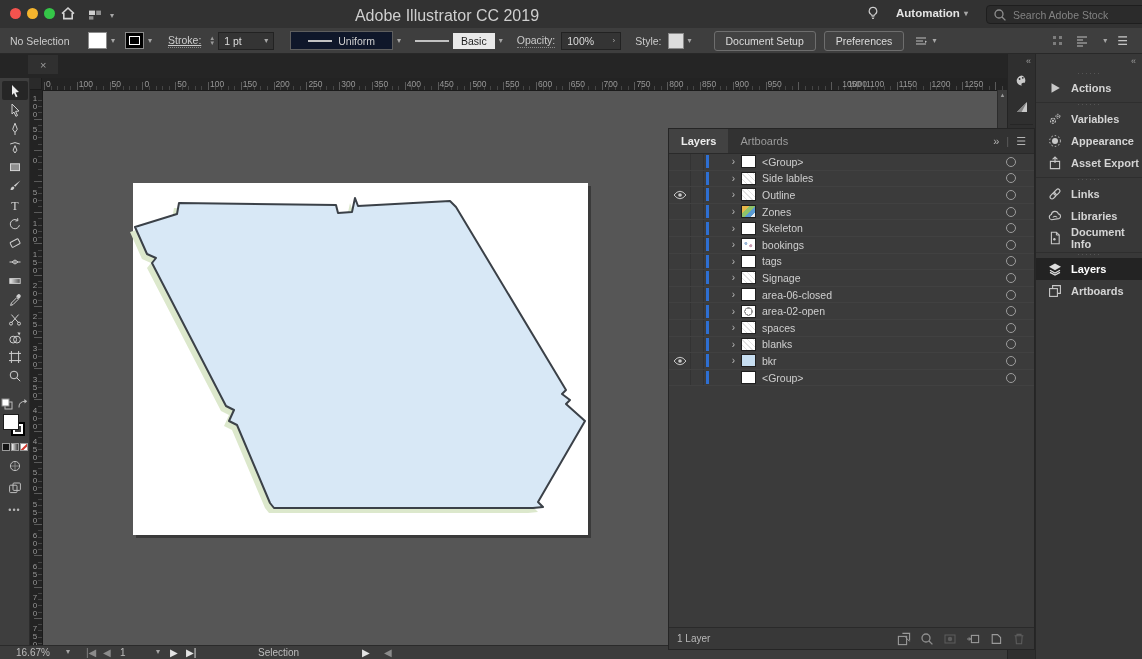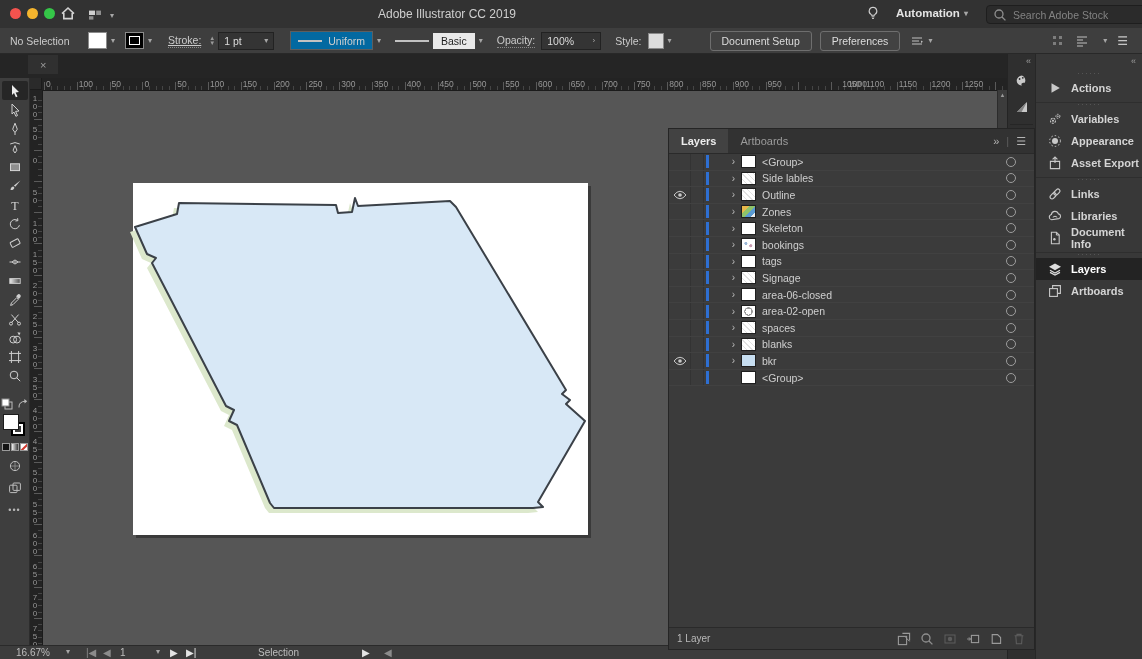--- a/index.html
+++ b/index.html
@@ -9,36 +9,36 @@
   .icn svg{display:block;}
   .chev{color:#a6a6a6;font-size:8px;margin-left:4px;}
   
   .titlebar{position:absolute;left:0;top:0;width:1142px;height:28px;background:#323232;border-bottom:1px solid #232323;}
   .tl{position:absolute;top:8px;width:11px;height:11px;border-radius:50%;}
   .tl-close{left:10px;background:#f4534e;}
   .tl-min{left:27px;background:#f5b52e;}
   .tl-max{left:44px;background:#35c648;}
   .tb-home{position:absolute;left:60px;top:6px;}
   .tb-ws{position:absolute;left:88px;top:8px;display:flex;align-items:center;gap:4px;}
-  .tb-title{position:absolute;left:447px;top:7px;transform:translateX(-50%);color:#cfcfcf;font-size:12px;white-space:nowrap;}
+  .tb-title{position:absolute;left:447px;top:7px;transform:translateX(-50%);color:#cfcfcf;font-size:16px;white-space:nowrap;}
   .tb-bulb{position:absolute;left:866px;top:6px;}
   .tb-auto{position:absolute;left:896px;top:7px;display:flex;align-items:center;color:#e4e4e4;font-size:11.5px;font-weight:bold;}
   .tb-search{position:absolute;left:986px;top:5px;width:148px;height:17px;background:#2b2b2b;border:1px solid #1e1e1e;border-radius:4px;display:flex;align-items:center;padding:0 6px;gap:4px;}
   .tb-search input{flex:1;background:transparent;border:none;outline:none;color:#bdbdbd;font-size:10.5px;font-family:"Liberation Sans",sans-serif;min-width:0;}
   .tb-search input::placeholder{color:#838383;}
   
   .controlbar{position:absolute;left:0;top:28px;width:1142px;height:26px;background:#3e3e3e;border-bottom:1px solid #282828;display:flex;align-items:center;padding-left:10px;box-sizing:border-box;font-size:10.5px;color:#cfcfcf;}
   .cb-label{color:#cbcbcb;}
   .cb-link{border-bottom:1px dotted #8a8a8a;padding-bottom:1px;}
   .swatch-fill{width:17px;height:15px;background:#fff;border:1px solid #8b8b8b;margin-left:6px;}
   .swatch-stroke{width:17px;height:15px;background:#000;border:1px solid #8b8b8b;margin-left:10px;display:flex;align-items:center;justify-content:center;}
   .swatch-stroke .ring{width:9px;height:7px;border:1.5px solid #fff;background:#000;}
   .stepper{display:flex;flex-direction:column;margin-left:8px;color:#9a9a9a;font-size:6px;line-height:5px;}
   .field{height:16px;background:#343434;border:1px solid #222;display:flex;align-items:center;padding:0 5px;color:#dcdcdc;}
-  .wprofile{display:flex;align-items:center;height:17px;border:1px solid #5e5e5e;background:#0369a1;padding:0 7px;margin-left:16px;gap:6px;}
+  .wprofile{display:flex;align-items:center;height:17px;border:1px solid #5e5e5e;background:#0f172a;padding:0 17px;margin-left:16px;gap:6px;}
   .wline{width:24px;height:2px;background:#c2c2c2;}
   .wline2{width:34px;height:2px;background:#c2c2c2;margin-left:14px;}
   .basicbox{height:16px;background:#e9e9e9;color:#1d1d1d;display:flex;align-items:center;padding:0 8px;margin-left:4px;font-size:10.5px;}
   .styleswatch{width:14px;height:14px;background:#dcdcdc;border:1px solid #888;margin-left:6px;}
   .cb-btn{height:18px;border:1px solid #6e6e6e;border-radius:3px;background:#424242;color:#dcdcdc;font-size:10.5px;display:flex;align-items:center;padding:0 11px;}
   .cb-right{margin-left:auto;display:flex;align-items:center;gap:10px;margin-right:14px;}
   
   .tabstrip{position:absolute;left:0;top:54px;width:1007px;height:24px;background:#252525;}
   .doctab{position:absolute;left:28px;top:1px;height:19px;background:#303030;display:flex;align-items:center;padding:0 12px;gap:8px;color:#c6c6c6;font-size:10.5px;white-space:nowrap;}
   .doctab .x{color:#9d9d9d;font-size:11px;}
@@ -195,21 +195,21 @@
     <span class="basicbox">Basic</span>
     <span class="chev">▾</span>
     <span class="cb-label cb-link" style="margin-left:14px;">Opacity:</span>
     <span class="field" style="width:48px;margin-left:6px;">
       <span>100%</span>
         <span class="chev" style="margin-left:auto;">›</span>
     </span>
     <span class="cb-label" style="margin-left:14px;">Style:</span>
     <span class="styleswatch"></span>
     <span class="chev">▾</span>
-    <span class="cb-btn" style="margin-left:38px;">Document Setup</span>
+    <span class="cb-btn" style="margin-left:22px;">Document Setup</span>
     <span class="cb-btn" style="margin-left:8px;">Preferences</span>
     <span class="icn" id="ic-alignsm" style="margin-left:10px;">
         <svg width="14" height="14" viewBox="0 0 14 14">
           <path d="M2 4h10M2 7h7M2 10h10" stroke="#bfbfbf" stroke-width="1.2"></path>
           <path d="M11 6.4l2 1.3-2 1.3z" fill="#bfbfbf"></path>
         </svg>
       </span>
     <span class="chev">▾</span>
     <span class="cb-right">
       <span class="icn" id="ic-dotgrid">

